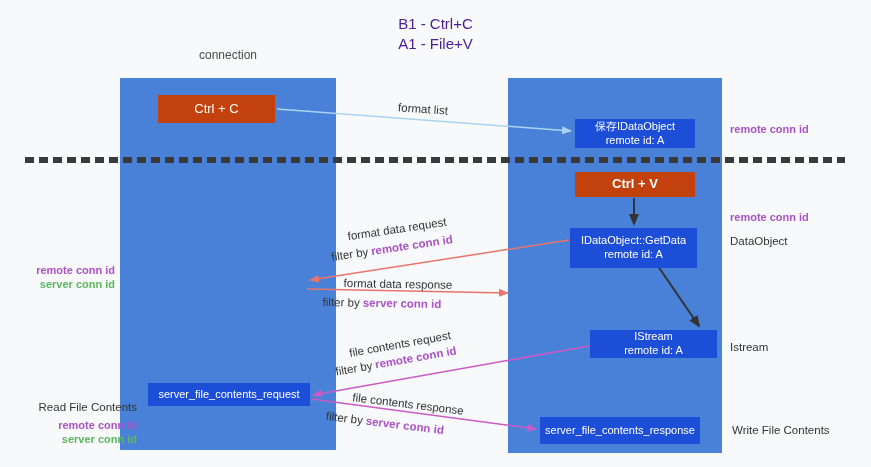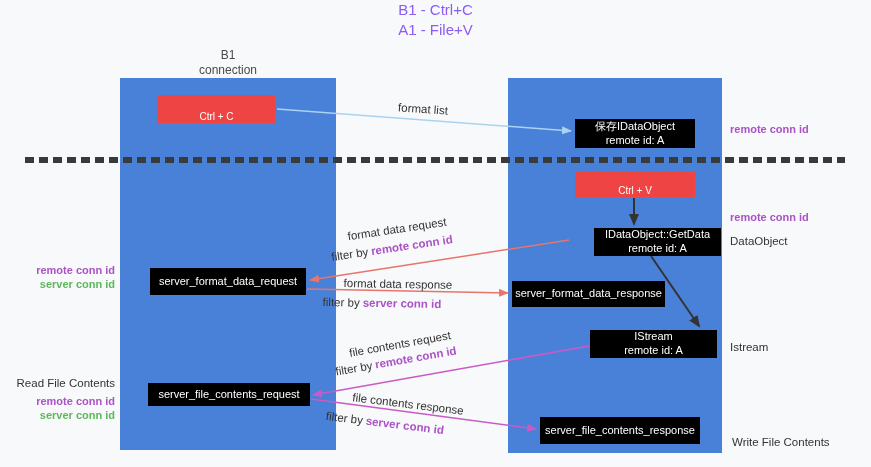--- a/index.html
+++ b/index.html
@@ -1,43 +1,43 @@
 <!DOCTYPE html>
 <html><head>
 <meta charset="utf-8">
 <style>
   html,body{margin:0;padding:0;}
   body{background:#f8f9fa;font-family:"Liberation Sans",sans-serif;}
   .canvas{position:relative;width:871px;height:467px;background:#f8f9fa;overflow:hidden;}
 
-  .title{position:absolute;left:0;right:0;top:0;text-align:center;color:#8b5cf6;
+  .title{position:absolute;left:0;right:0;top:14px;text-align:center;color:#4c1d95;
          font-size:15px;line-height:1.35;}
 
   .col-header{position:absolute;text-align:center;color:#4a4a4a;font-size:12px;line-height:1.25;}
   .hdr-left{left:120px;top:48px;width:216px;}
   .hdr-right{left:508px;top:48px;width:214px;}
 
   .lifeline{position:absolute;background:#4a81d8;}
   .ll-left{left:120px;top:78px;width:216px;height:372px;}
   .ll-right{left:508px;top:78px;width:214px;height:375px;}
 
   .dashed{position:absolute;left:25px;top:157px;width:820px;height:6px;z-index:5;
           background:repeating-linear-gradient(90deg,#3a3a3a 0 9px,transparent 9px 14px);}
 
   svg.arrows{position:absolute;left:0;top:0;z-index:4;}
 
   .node{position:absolute;z-index:6;display:flex;flex-direction:column;align-items:center;
         justify-content:center;color:#fff;text-align:center;line-height:1.25;}
-  .green{background:#ef4444;font-size:10px;justify-content:flex-end;}
-  .orange{background:#000000;font-size:11px;justify-content:center;}
+  .green{background:#c2410c;font-size:13px;}
+  .orange{background:#1d4ed8;font-size:11px;justify-content:center;}
 
   .n-ctrlc{left:158px;top:95px;width:117px;height:28px;}
   .n-save{left:575px;top:119px;width:120px;height:29px;}
-  .n-ctrlv{left:575px;top:172px;width:120px;height:25px;}
-  .n-getdata{left:570px;top:228px;width:127px;height:28px;margin-left:24px;}
+  .n-ctrlv{left:575px;top:172px;width:120px;height:25px;font-weight:bold;}
+  .n-getdata{left:570px;top:228px;width:127px;height:40px;}
   .n-fmt-req{left:150px;top:268px;width:156px;height:27px;}
   .n-fmt-resp{left:512px;top:281px;width:153px;height:26px;}
   .n-istream{left:590px;top:330px;width:127px;height:28px;}
   .n-file-req{left:148px;top:383px;width:162px;height:23px;}
   .n-file-resp{left:540px;top:417px;width:160px;height:27px;}
 
   .edge-label{position:absolute;z-index:7;white-space:nowrap;font-size:11.5px;color:#333;
               transform-origin:center;}
   .purple{color:#ab53c6;font-weight:bold;}
   .greentx{color:#5cb85c;font-weight:bold;}
@@ -52,21 +52,20 @@
 <body>
 
 <div class="canvas">
 
   <div class="title">
     <div>B1 - Ctrl+C</div>
     <div>A1 - File+V</div>
   </div>
 
   <div class="col-header hdr-left">
-    <div>B1</div>
     <div>connection</div>
   </div>
 
   <div class="lifeline ll-left"></div>
   <div class="lifeline ll-right"></div>
 
   <div class="dashed"></div>
 
   <svg class="arrows" width="871" height="467">
     <defs>
@@ -103,27 +102,21 @@
 
   <div class="node green n-ctrlv">
     <span>Ctrl + V</span>
   </div>
 
   <div class="node orange n-getdata">
     <span>IDataObject::GetData</span>
     <span>remote id: A</span>
   </div>
 
-  <div class="node orange n-fmt-req">
-    <span>server_format_data_request</span>
-  </div>
 
-  <div class="node orange n-fmt-resp">
-    <span>server_format_data_response</span>
-  </div>
 
   <div class="node orange n-istream">
     <span>IStream</span>
     <span>remote id: A</span>
   </div>
 
   <div class="node orange n-file-req">
     <span>server_file_contents_request</span>
   </div>
 
@@ -150,25 +143,25 @@
 
   <div class="edge-label" style="left:408px;top:404px;transform:translate(-50%,-50%) rotate(7deg);">file contents response</div>
   <div class="edge-label" style="left:385px;top:423px;transform:translate(-50%,-50%) rotate(7deg);">
     <span class="filter-gap">filter by</span><span class="purple">server conn id</span>
   </div>
 
   <div class="side-label bold-purple" style="left:730px;top:123px;">remote conn id</div>
   <div class="side-label bold-purple" style="left:730px;top:211px;">remote conn id</div>
   <div class="side-label" style="left:730px;top:235px;">DataObject</div>
   <div class="side-label" style="left:730px;top:341px;">Istream</div>
-  <div class="side-label" style="left:732px;top:436px;">Write File Contents</div>
+  <div class="side-label" style="left:732px;top:424px;">Write File Contents</div>
 
   <div class="left-block" style="top:263px;">
     <div class="purple">remote conn id</div>
     <div class="greentx">server conn id</div>
   </div>
-  <div class="left-block" style="top:376px;">
+  <div class="left-block" style="top:400px;margin-left:22px;">
     <div style="color:#333;font-size:11.5px;">Read File Contents</div>
     <div class="purple" style="margin-top:3px;">remote conn id</div>
     <div class="greentx">server conn id</div>
   </div>
 
 </div>
 
 </body></html>

